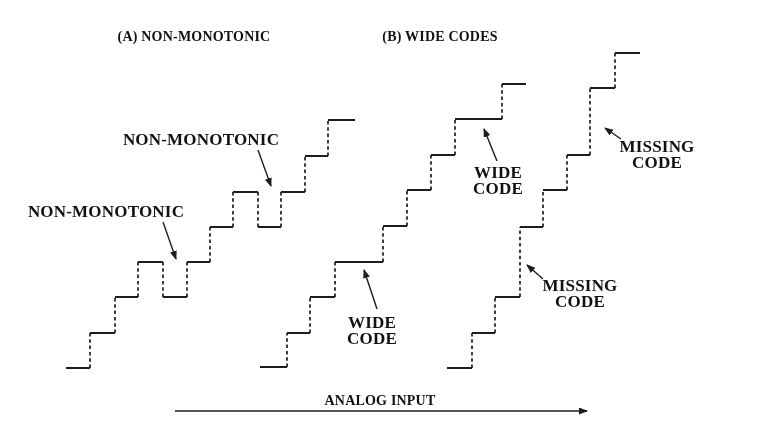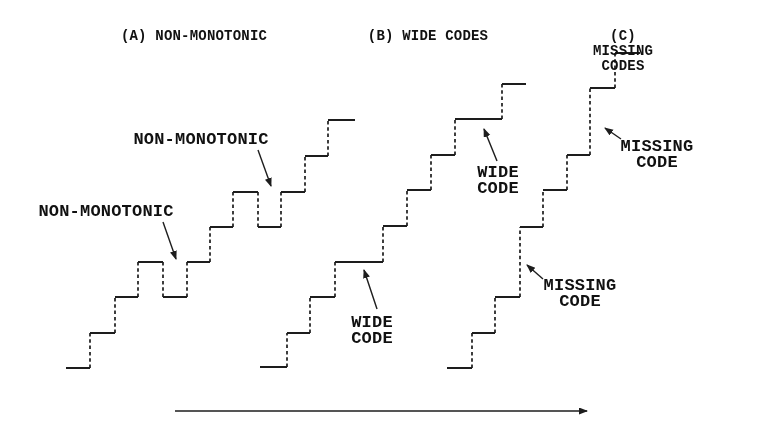--- a/index.html
+++ b/index.html
@@ -1,19 +1,19 @@
 <!DOCTYPE html>
 <html style="--line: #1d1d1d; --text: #111111; --bg: #ffffff;"><head>
 <meta charset="utf-8">
 <style>
   :root { --line:#1d1d1d; --text:#111111; --bg:#ffffff; }
   html,body { margin:0; padding:0; background:var(--bg); }
   .stage {
     position:relative; width:708px; height:438px; background:var(--bg);
-    font-family:Liberation Mono, monospace; overflow:hidden;
+    font-family:Liberation Serif, serif; overflow:hidden;
   }
   #diagram-svg { position:absolute; left:0; top:0; }
   .tread { stroke:var(--line); stroke-width:2; fill:none; }
   .riser { stroke:var(--line); stroke-width:1.7; fill:none; stroke-dasharray:3.5 2.8; }
   .arrow { stroke:var(--line); stroke-width:1.4; fill:none; }
   .lbl {
     position:absolute; transform:translateX(-50%);
     color:var(--text); font-weight:bold; text-align:center;
     white-space:pre-line; letter-spacing:0.2px;
   }
@@ -100,30 +100,30 @@
         <line x1="258" y1="150" x2="271" y2="186" class="arrow" marker-end="url(#arrowhead)"></line>
         <line x1="377" y1="309" x2="364" y2="270" class="arrow" marker-end="url(#arrowhead)"></line>
         <line x1="497" y1="161" x2="484" y2="129" class="arrow" marker-end="url(#arrowhead)"></line>
         <line x1="543" y1="279" x2="527" y2="265" class="arrow" marker-end="url(#arrowhead)"></line>
         <line x1="621" y1="139" x2="605" y2="128" class="arrow" marker-end="url(#arrowhead)"></line>
         <line x1="175" y1="411" x2="587" y2="411" class="arrow" marker-end="url(#arrowhead)"></line>
       </g>
   </svg>
 
   <div class="lbl header" style="left:194px; top:29px">(A) NON-MONOTONIC</div>
-  <div class="lbl header" style="left:428px; top:29px">(B) WIDE CODES</div>
-  <div class="lbl header" style="left:623px; top:29px">(C) MISSING CODES</div>
+  <div class="lbl header" style="left:440px; top:29px">(B) WIDE CODES</div>
 
   <div class="lbl annot" style="left:106px; top:204px">NON-MONOTONIC</div>
   <div class="lbl annot" style="left:201px; top:132px">NON-MONOTONIC</div>
 
   <div class="lbl annot" style="left:372px; top:315px">WIDE
 CODE</div>
   <div class="lbl annot" style="left:498px; top:165px">WIDE
 CODE</div>
 
   <div class="lbl annot" style="left:580px; top:278px">MISSING
 CODE</div>
   <div class="lbl annot" style="left:657px; top:139px">MISSING
 CODE</div>
 
+  <div class="lbl axis" style="left:380px; top:393px">ANALOG INPUT</div>
 
 </div>
 
 </body></html>

